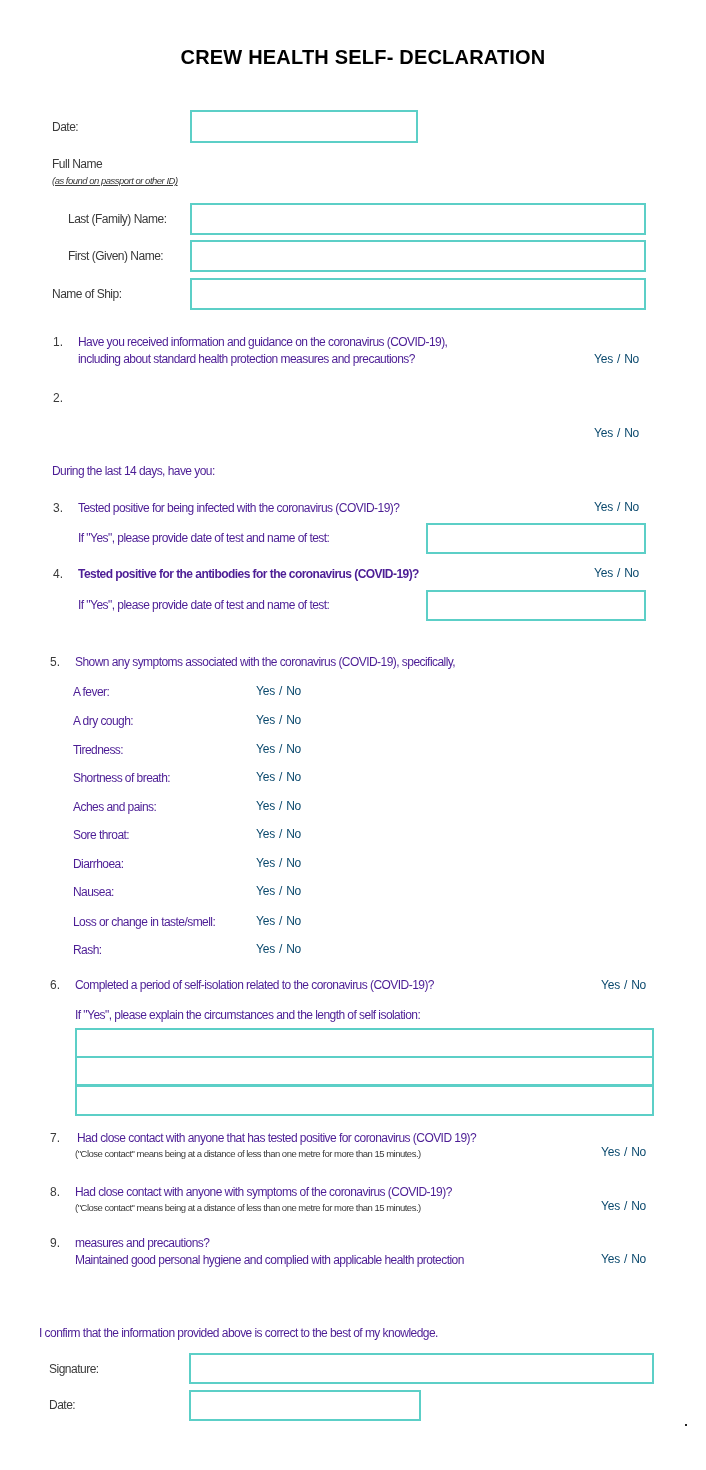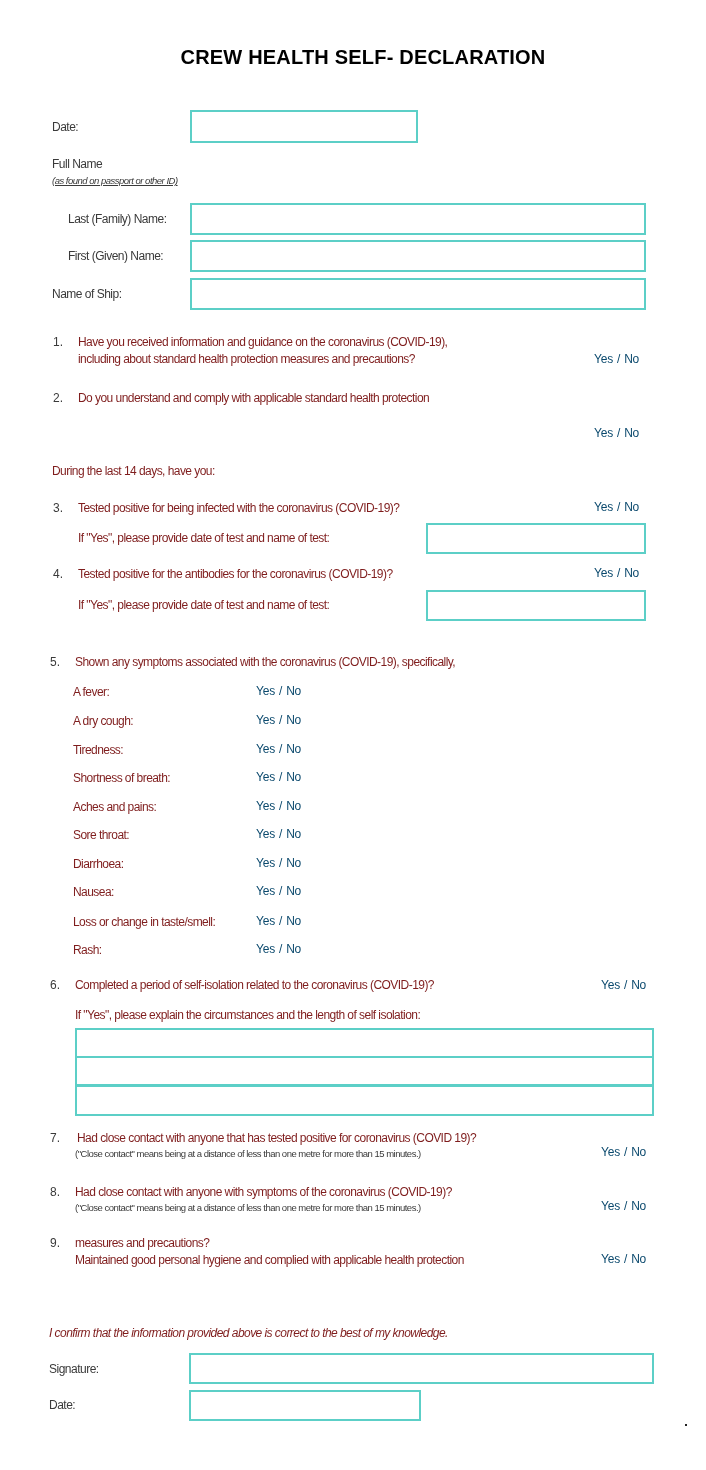--- a/index.html
+++ b/index.html
@@ -6,21 +6,21 @@
   body { width:706px; height:1470px; position:relative; overflow:hidden;
          font-family:"Liberation Sans", sans-serif; color:#333; }
   .abs { position:absolute; }
   .title { left:0; width:726px; top:46px; text-align:center; font-weight:bold;
            font-size:20px; color:#000; letter-spacing:0.2px; }
   .lbl { font-size:12px; color:#3a3a3a; letter-spacing:-0.5px; white-space:nowrap; }
   .sub { font-size:9.5px; font-style:italic; color:#3a3a3a; letter-spacing:-0.5px; }
   .box { border:2px solid #5ccfc7; box-sizing:border-box; background:#fff; }
   .yn { font-size:12px; color:#0c4a6e; white-space:nowrap; letter-spacing:-0.2px; }
   .yn .sep { margin:0 4px; }
-  .q { font-size:12px; color:#7f1d1d; letter-spacing:-0.55px; line-height:17px; }
+  .q { font-size:12px; color:#4c1d95; letter-spacing:-0.55px; line-height:17px; }
   .num { font-size:12px; color:#3a3a3a; }
   .note { font-size:9.5px; color:#3a3a3a; letter-spacing:-0.5px; }
   .dot { width:2px; height:2px; background:#222; }
   .rowbox { border:2px solid #5ccfc7; box-sizing:border-box; }
 </style>
 </head>
 <body>
 
 <div class="abs title">CREW HEALTH SELF- DECLARATION</div>
 
@@ -43,38 +43,37 @@
 <div class="abs q" style="left:78px;top:334px;">
   <div>Have you received information and guidance on the coronavirus (COVID-19),</div>
   <div>including about standard health protection measures and precautions?</div>
 </div>
 <div class="abs yn" style="left:594px;top:352px;">
   <span>Yes</span><span class="sep">/</span><span>No</span>
 </div>
 
 <div class="abs num" style="left:53px;top:391px;">2.</div>
 <div class="abs q" style="left:78px;top:390px;">
-  <div>Do you understand and comply with applicable standard health protection</div>
 </div>
 <div class="abs yn" style="left:594px;top:426px;">
   <span>Yes</span><span class="sep">/</span><span>No</span>
 </div>
 
 <div class="abs q" style="left:52px;top:463px;">During the last 14 days, have you:</div>
 
 <div class="abs num" style="left:53px;top:501px;">3.</div>
 <div class="abs q" style="left:78px;top:500px;">Tested positive for being infected with the coronavirus (COVID-19)?</div>
 <div class="abs yn" style="left:594px;top:500px;">
   <span>Yes</span><span class="sep">/</span><span>No</span>
 </div>
 <div class="abs q" style="left:78px;top:530px;">If "Yes", please provide date of test and name of test:</div>
 <div class="abs box" style="left:426px;top:523px;width:220px;height:31px;"></div>
 
 <div class="abs num" style="left:53px;top:567px;">4.</div>
-<div class="abs q" style="left:78px;top:566px;">Tested positive for the antibodies for the coronavirus (COVID-19)?</div>
+<div class="abs q" style="left:78px;top:566px;font-weight:bold;">Tested positive for the antibodies for the coronavirus (COVID-19)?</div>
 <div class="abs yn" style="left:594px;top:566px;">
   <span>Yes</span><span class="sep">/</span><span>No</span>
 </div>
 <div class="abs q" style="left:78px;top:597px;">If "Yes", please provide date of test and name of test:</div>
 <div class="abs box" style="left:426px;top:590px;width:220px;height:31px;"></div>
 
 <div class="abs num" style="left:50px;top:655px;">5.</div>
 <div class="abs q" style="left:75px;top:654px;">Shown any symptoms associated with the coronavirus (COVID-19), specifically,</div>
 
 <div id="symptoms">
@@ -126,19 +125,19 @@
 
 <div class="abs num" style="left:50px;top:1236px;">9.</div>
 <div class="abs q" style="left:75px;top:1235px;">
   <div>measures and precautions?</div>
   <div>Maintained good personal hygiene and complied with applicable health protection</div>
 </div>
 <div class="abs yn" style="left:601px;top:1252px;">
   <span>Yes</span><span class="sep">/</span><span>No</span>
 </div>
 
-<div class="abs q" style="left:49px;top:1325px;font-style:italic;">I confirm that the information provided above is correct to the best of my knowledge.</div>
+<div class="abs q" style="left:39px;top:1325px;">I confirm that the information provided above is correct to the best of my knowledge.</div>
 <div class="abs lbl" style="left:49px;top:1362px;">Signature:</div>
 <div class="abs box" style="left:189px;top:1353px;width:465px;height:31px;"></div>
 <div class="abs lbl" style="left:49px;top:1398px;">Date:</div>
 <div class="abs box" style="left:189px;top:1390px;width:232px;height:31px;"></div>
 
 <div class="abs dot" style="left:685px;top:1424px;"></div>
 
 </body></html>

